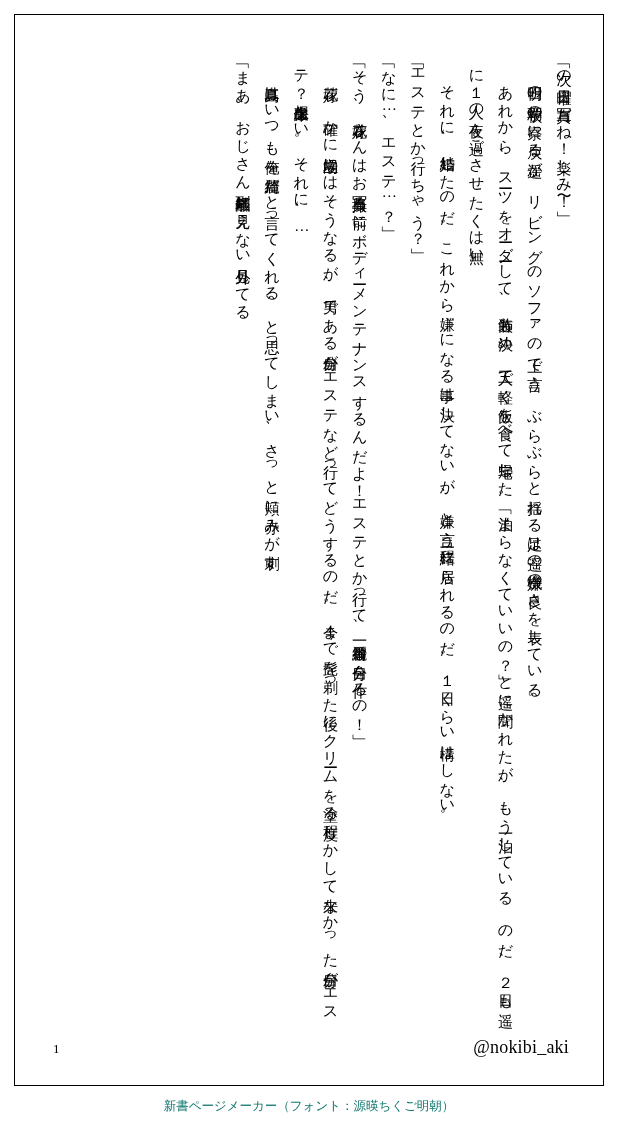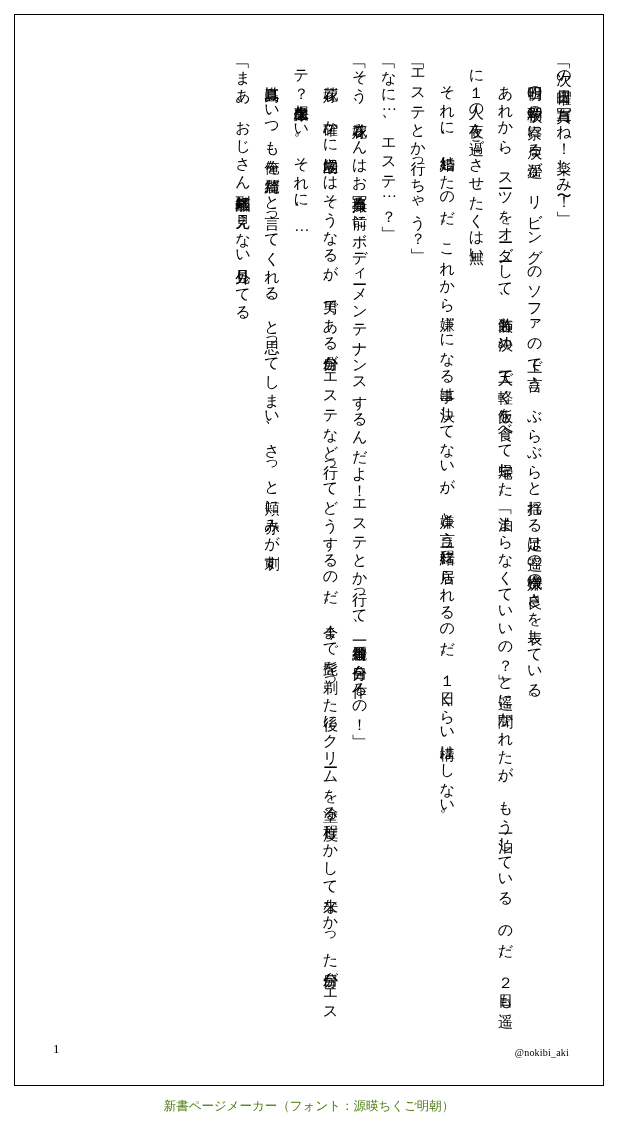--- a/index.html
+++ b/index.html
@@ -58,34 +58,34 @@
     left: 38px;
     bottom: 28px;
     font-size: 13px;
     font-family: "Liberation Serif", serif;
   }
 
   #handle {
     position: absolute;
     right: 34px;
     bottom: 27px;
-    font-size: 10px;
+    font-size: 18px;
     font-family: "Liberation Serif", serif;
     letter-spacing: 0.2px;
   }
 
   #caption {
     position: absolute;
     left: 0;
     top: 1098px;
     width: 618px;
     text-align: center;
     font-size: 12.5px;
     font-family: "Liberation Serif", serif;
-    color: #4d7c0f;
+    color: #0f766e;
   }
 </style>
 </head>
 <body>
 
 <div id="page">
 
   <div id="text-area">
     <p class="para">「次の日曜日！写真だね！楽しみ〜！」</p>
     <p class="para">　明日の朝学校の寮に戻る遥が、リビングのソファの上で言う。ぶらぶらと揺れる足は遥の機嫌の良さを表している。</p>

